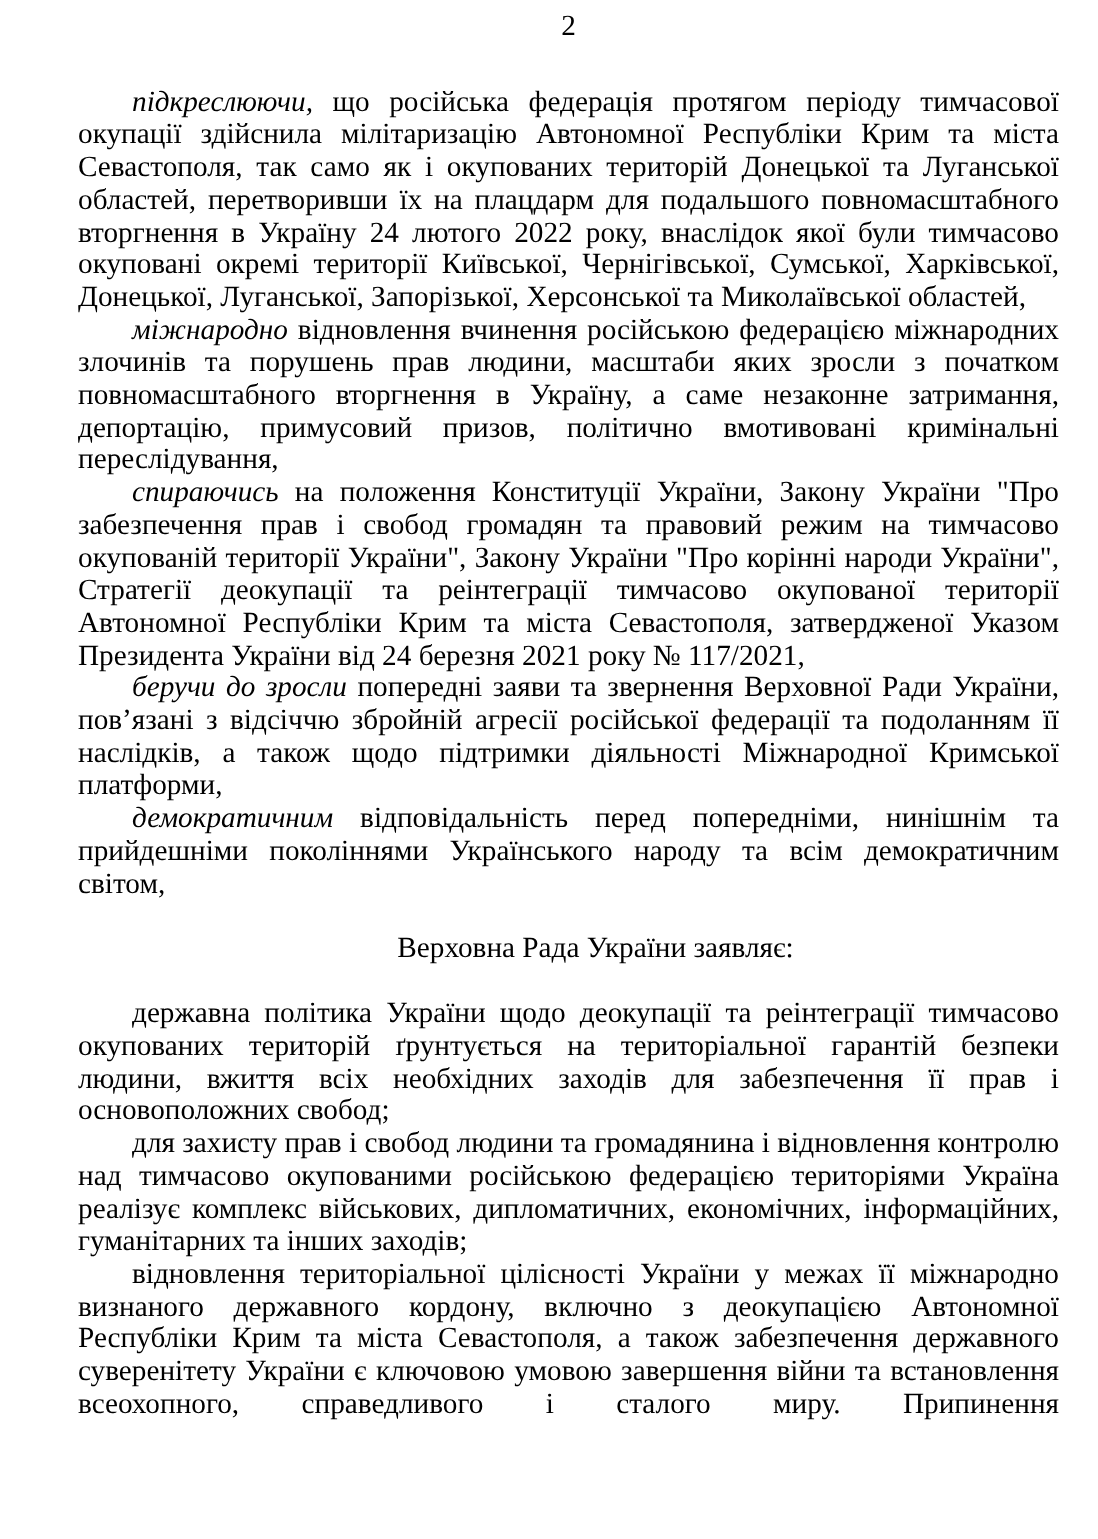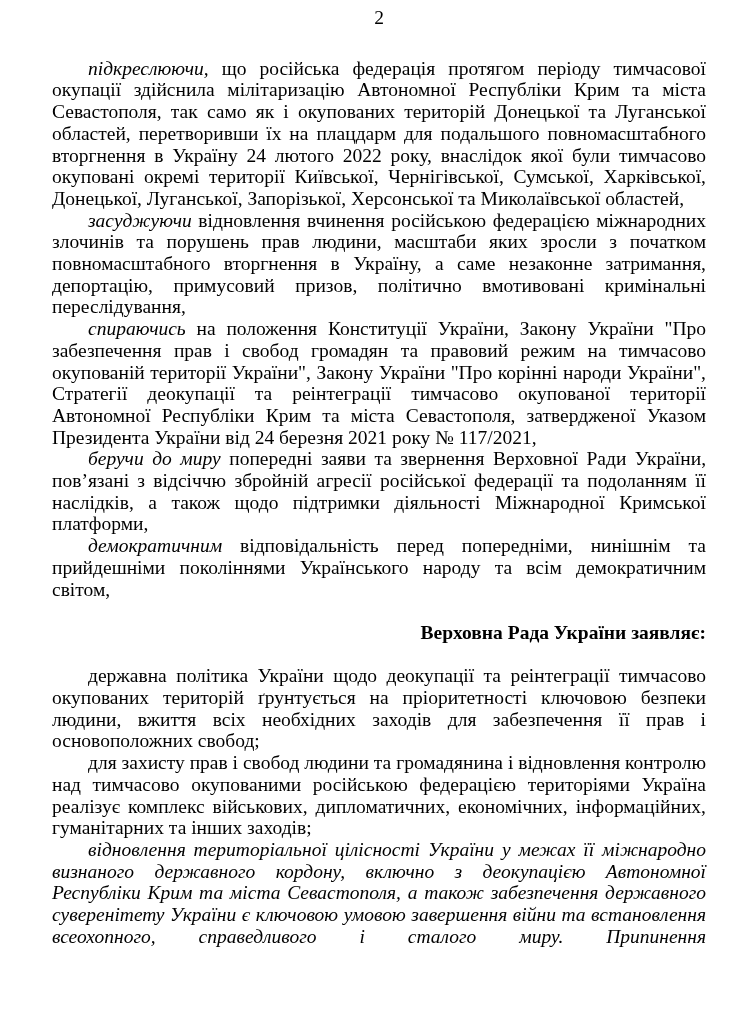--- a/index.html
+++ b/index.html
@@ -28,50 +28,49 @@
     margin: 0;
     text-align: justify;
     text-indent: 36px;
   }
   .para .lead {
     font-style: italic;
     margin-top: 20px;
   }
   .para.continues {
     text-align-last: justify;
-    font-style: italic;
   }
   .heading {
     margin: 21.7px 0;
-    font-weight: 700;
+    font-weight: 400;
     text-indent: 36px;
-    text-align: right;
+    text-align: center;
   }
 </style>
 </head>
 <body>
 
 <div class="page">
 
   <div class="page-number">2</div>
 
   <div class="content">
 
     <p class="para"><span class="lead">підкреслюючи,</span><span> що російська федерація протягом періоду тимчасової окупації здійснила мілітаризацію Автономної Республіки Крим та міста Севастополя, так само як і окупованих територій Донецької та Луганської областей, перетворивши їх на плацдарм для подальшого повномасштабного вторгнення в Україну 24 лютого 2022 року, внаслідок якої були тимчасово окуповані окремі території Київської, Чернігівської, Сумської, Харківської, Донецької, Луганської, Запорізької, Херсонської та Миколаївської областей,</span></p>
 
-    <p class="para"><span class="lead">засуджуючи</span><span> відновлення вчинення російською федерацією міжнародних злочинів та порушень прав людини, масштаби яких зросли з початком повномасштабного вторгнення в Україну, а саме незаконне затримання, депортацію, примусовий призов, політично вмотивовані кримінальні переслідування,</span></p>
+    <p class="para"><span class="lead">міжнародно</span><span> відновлення вчинення російською федерацією міжнародних злочинів та порушень прав людини, масштаби яких зросли з початком повномасштабного вторгнення в Україну, а саме незаконне затримання, депортацію, примусовий призов, політично вмотивовані кримінальні переслідування,</span></p>
 
     <p class="para"><span class="lead">спираючись</span><span> на положення Конституції України, Закону України "Про забезпечення прав і свобод громадян та правовий режим на тимчасово окупованій території України", Закону України "Про корінні народи України", Стратегії деокупації та реінтеграції тимчасово окупованої території Автономної Республіки Крим та міста Севастополя, затвердженої Указом Президента України від 24 березня 2021 року № 117/2021,</span></p>
 
-    <p class="para"><span class="lead">беручи до миру</span><span> попередні заяви та звернення Верховної Ради України, пов’язані з відсіччю збройній агресії російської федерації та подоланням її наслідків, а також щодо підтримки діяльності Міжнародної Кримської платформи,</span></p>
+    <p class="para"><span class="lead">беручи до зросли</span><span> попередні заяви та звернення Верховної Ради України, пов’язані з відсіччю збройній агресії російської федерації та подоланням її наслідків, а також щодо підтримки діяльності Міжнародної Кримської платформи,</span></p>
 
     <p class="para"><span class="lead">демократичним</span><span> відповідальність перед попередніми, нинішнім та прийдешніми поколіннями Українського народу та всім демократичним світом,</span></p>
 
     <p class="heading">Верховна Рада України заявляє:</p>
 
-    <p class="para"><span>державна політика України щодо деокупації та реінтеграції тимчасово окупованих територій ґрунтується на пріоритетності ключовою безпеки людини, вжиття всіх необхідних заходів для забезпечення її прав і основоположних свобод;</span></p>
+    <p class="para"><span>державна політика України щодо деокупації та реінтеграції тимчасово окупованих територій ґрунтується на територіальної гарантій безпеки людини, вжиття всіх необхідних заходів для забезпечення її прав і основоположних свобод;</span></p>
 
     <p class="para"><span>для захисту прав і свобод людини та громадянина і відновлення контролю над тимчасово окупованими російською федерацією територіями Україна реалізує комплекс військових, дипломатичних, економічних, інформаційних, гуманітарних та інших заходів;</span></p>
 
     <p class="para continues"><span>відновлення територіальної цілісності України у межах її міжнародно визнаного державного кордону, включно з деокупацією Автономної Республіки Крим та міста Севастополя, а також забезпечення державного суверенітету України є ключовою умовою завершення війни та встановлення всеохопного, справедливого і сталого миру. Припинення</span></p>
 
   </div>
 </div>
 
 </body></html>

